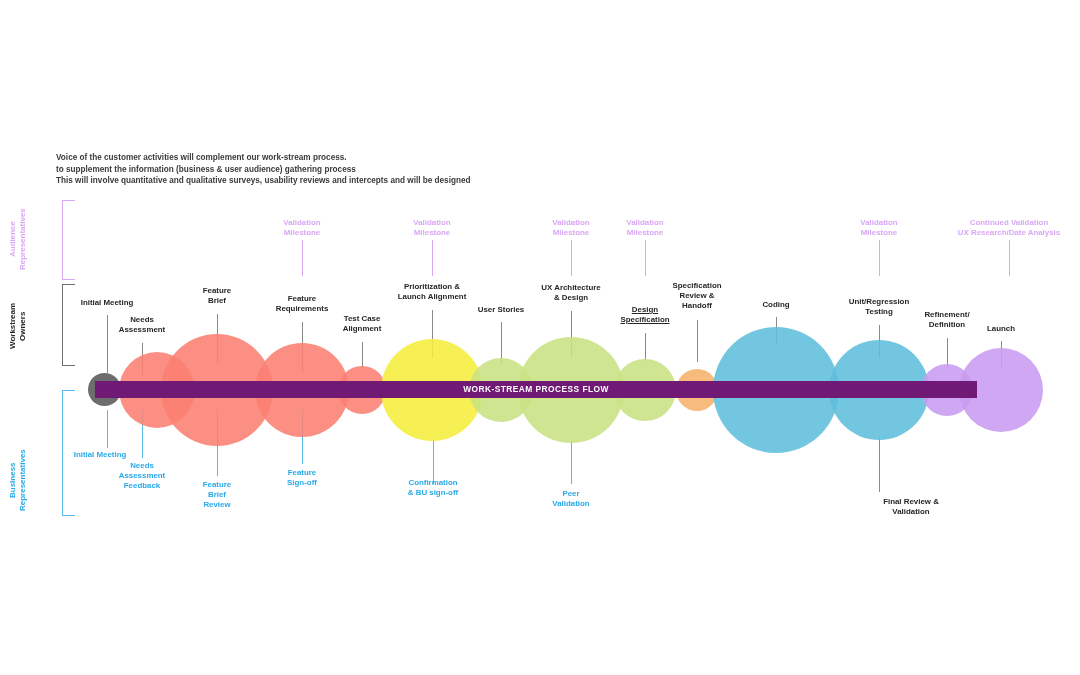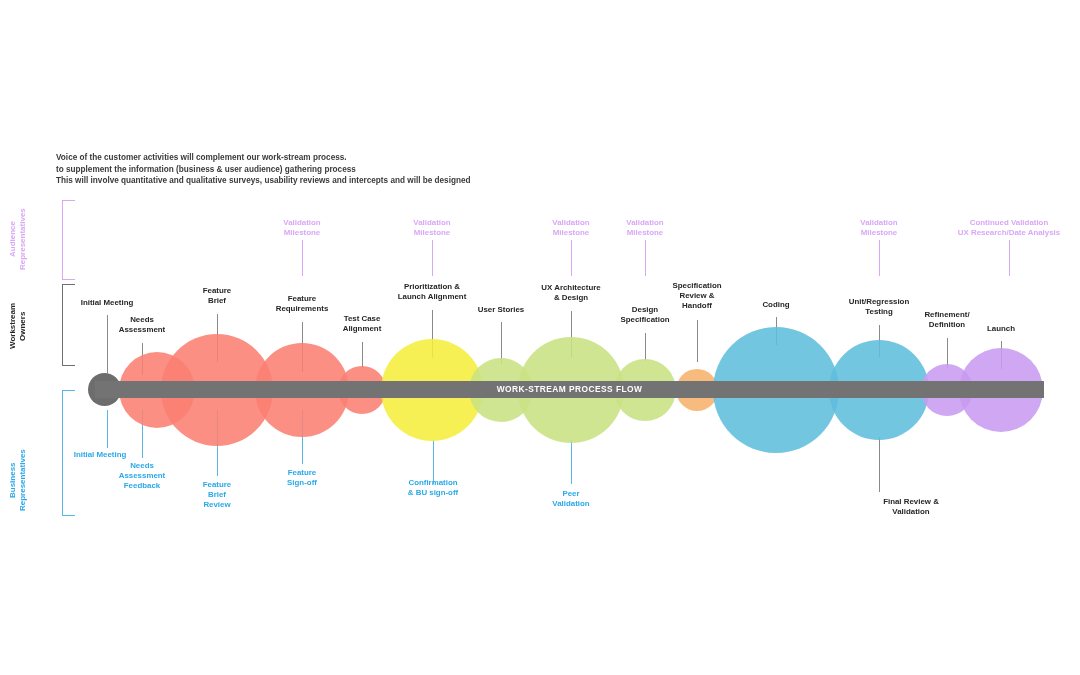--- a/index.html
+++ b/index.html
@@ -15,21 +15,21 @@
   .lane-own{color:#262626;left:8px;top:290px;height:72px;}
   .lane-bus{color:#29a9e8;left:8px;top:440px;height:80px;}
 
   
   .bracket{position:absolute;width:12px;border-style:solid;border-width:1px;border-right:none;}
   .bk-aud{left:62px;top:200px;height:78px;border-color:#d9a7f5;}
   .bk-own{left:62px;top:284px;height:80px;border-color:#6f6f6f;}
   .bk-bus{left:62px;top:390px;height:124px;border-color:#56b9e8;}
 
   
-  .flowbar{position:absolute;left:95px;top:381px;width:949px;height:17px;background:#737373;z-index:6;}
+  .flowbar{position:absolute;left:95px;top:381px;width:882px;height:17px;background:#701a75;z-index:6;}
   .flowbar-text{position:absolute;left:0;top:0;width:100%;height:17px;line-height:17px;text-align:center;color:#ffffff;font-size:8.4px;font-weight:bold;letter-spacing:.45px;}
   .startdot{position:absolute;left:88px;top:373px;width:33px;height:33px;border-radius:50%;background:#6d6d6d;z-index:5;}
 
   
   .node{position:absolute;border-radius:50%;transform:translate(-50%,-50%);opacity:.88;z-index:4;}
 
   
   .lead{position:absolute;width:1px;background:#8a8a8a;z-index:3;}
   .lead.purple{background:#d9a7f5;}
   .lead.blue{background:#56b9e8;}
@@ -138,21 +138,21 @@
       <div class="lead " style="left: 432px; top: 310px; height: 48px;"></div>
       <div class="lbl dark" style="left: 501px; top: 305px;">
         <div>User Stories</div>
       </div>
       <div class="lead " style="left: 501px; top: 322px; height: 42px;"></div>
       <div class="lbl dark" style="left: 571px; top: 283px;">
         <div>UX Architecture</div>
         <div>&amp; Design</div>
       </div>
       <div class="lead " style="left: 571px; top: 311px; height: 46px;"></div>
-      <div class="lbl dark" style="left: 645px; top: 305px;">
+      <div class="lbl dark" style="left: 645px; top: 305px; text-decoration: underline;">
         <div>Design</div>
         <div>Specification</div>
       </div>
       <div class="lead " style="left: 645px; top: 333px; height: 28px;"></div>
       <div class="lbl dark" style="left: 697px; top: 281px;">
         <div>Specification</div>
         <div>Review &amp;</div>
         <div>Handoff</div>
       </div>
       <div class="lead " style="left: 697px; top: 320px; height: 42px;"></div>

